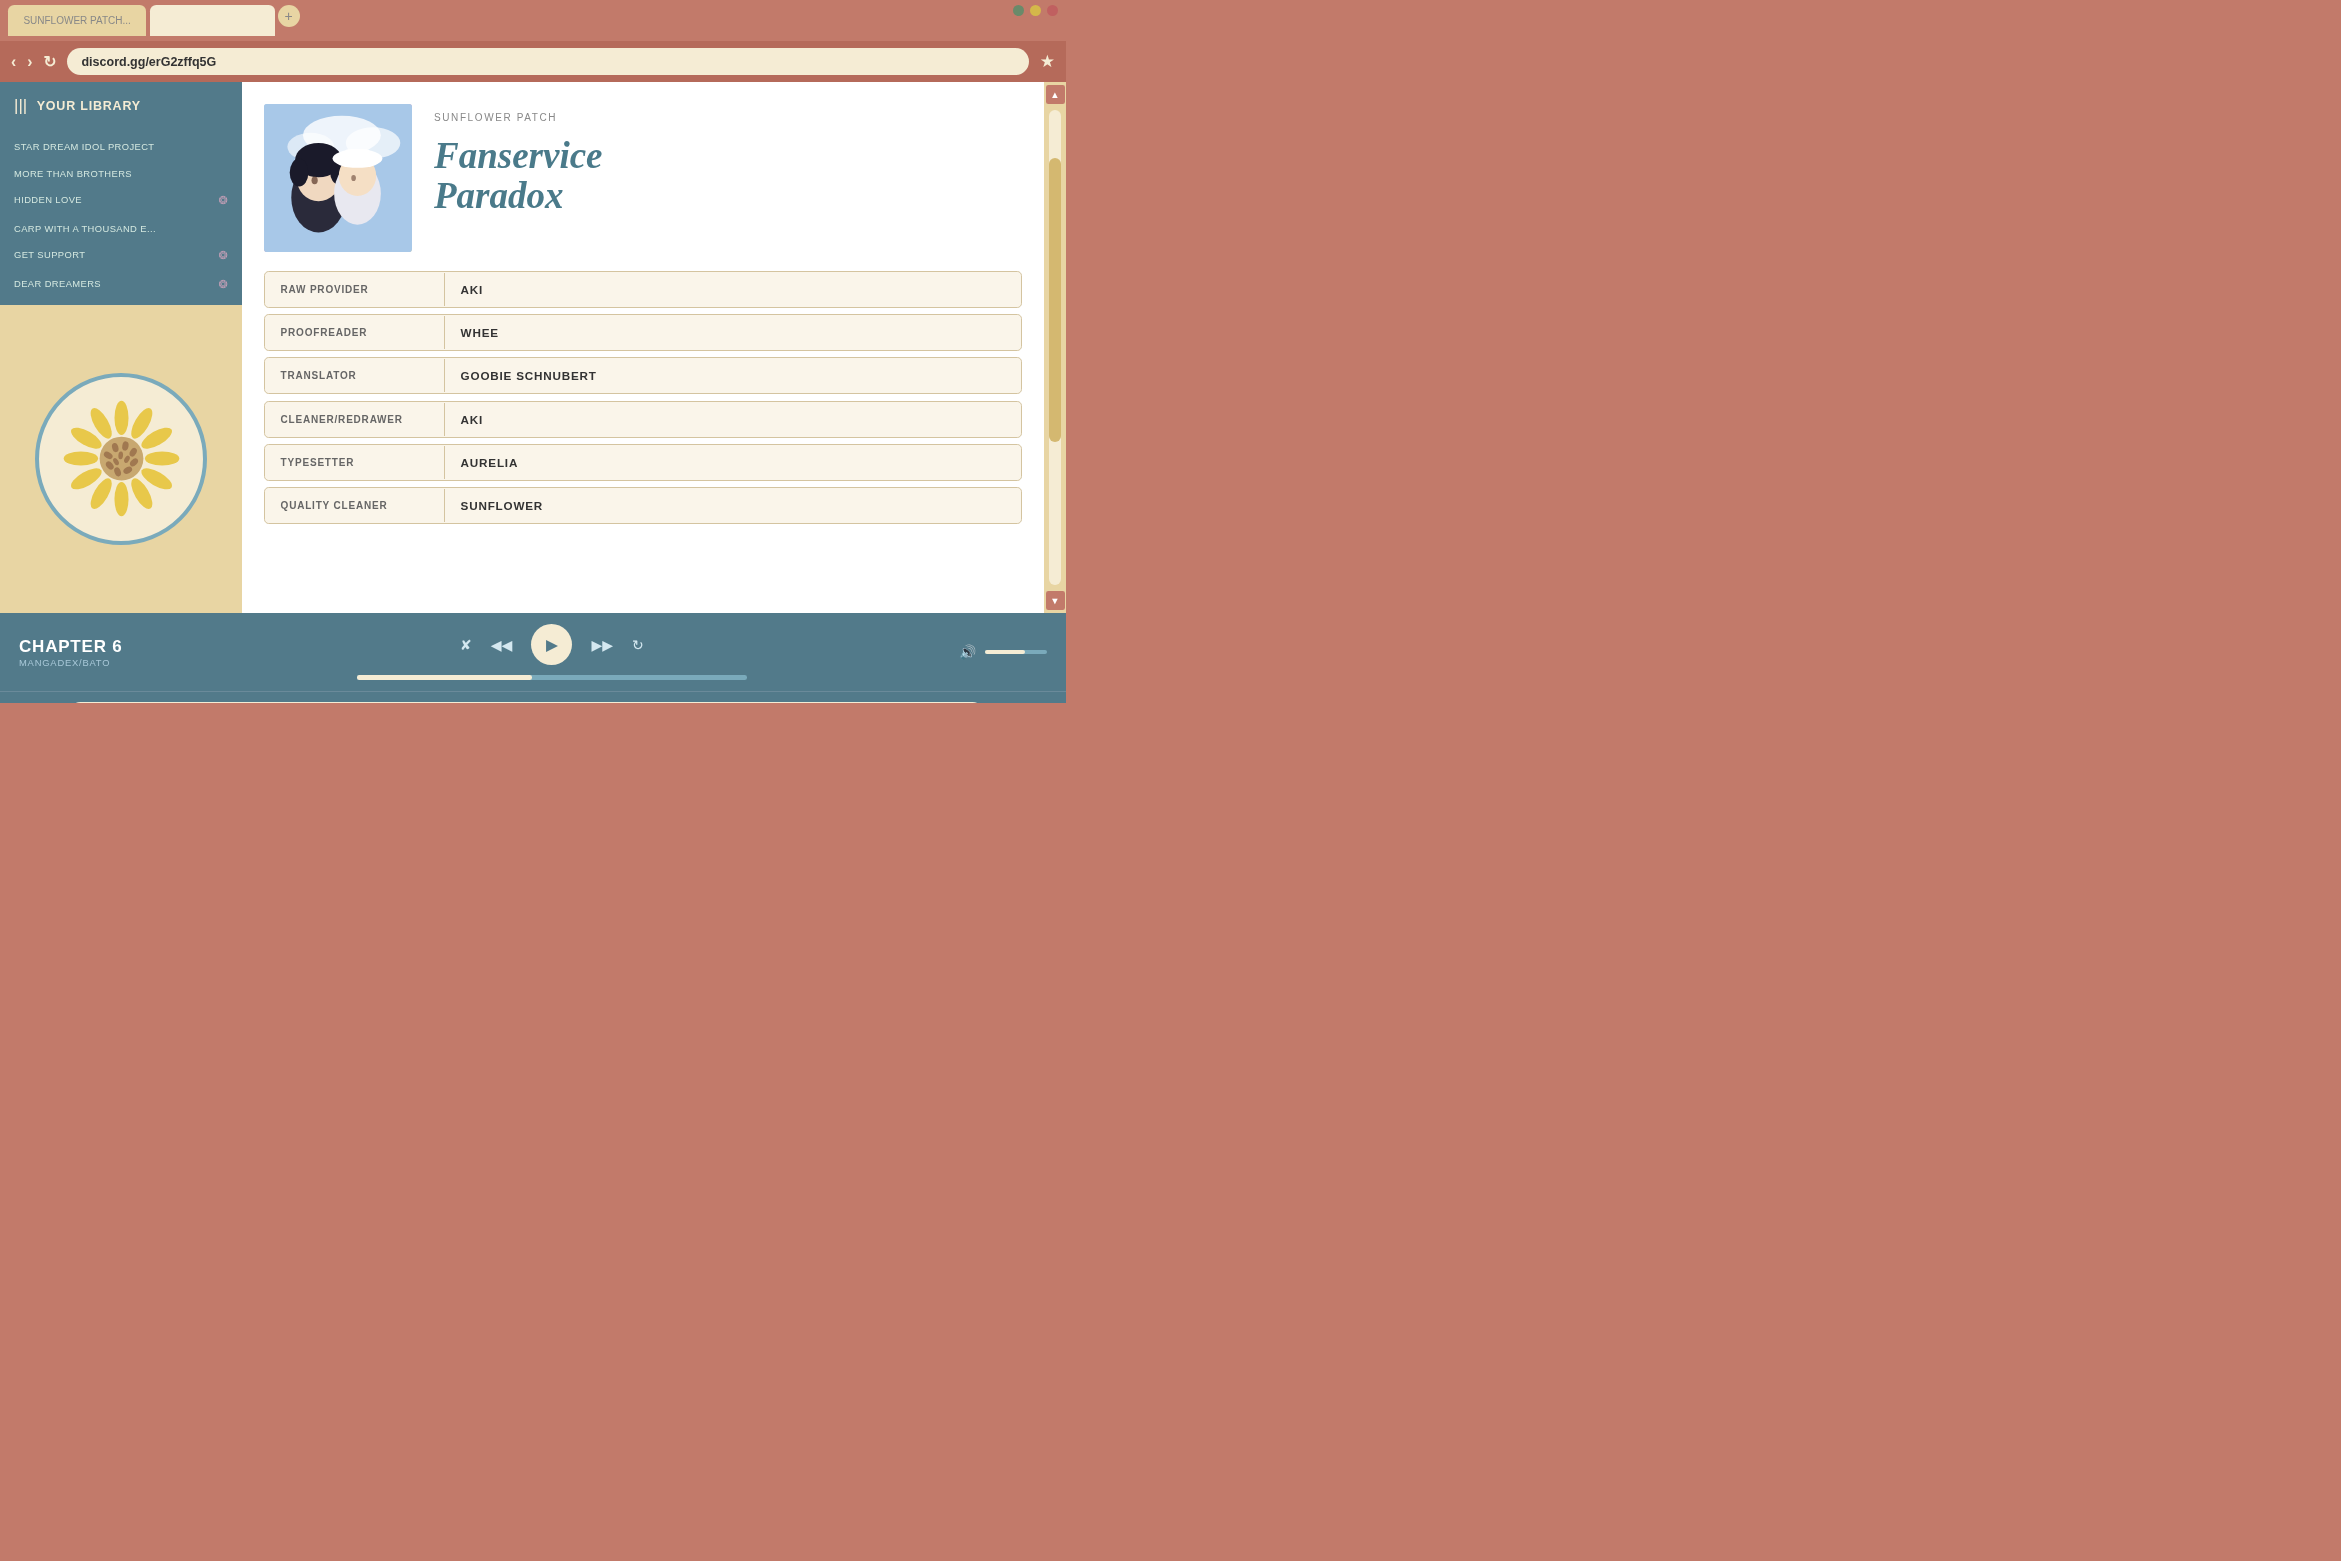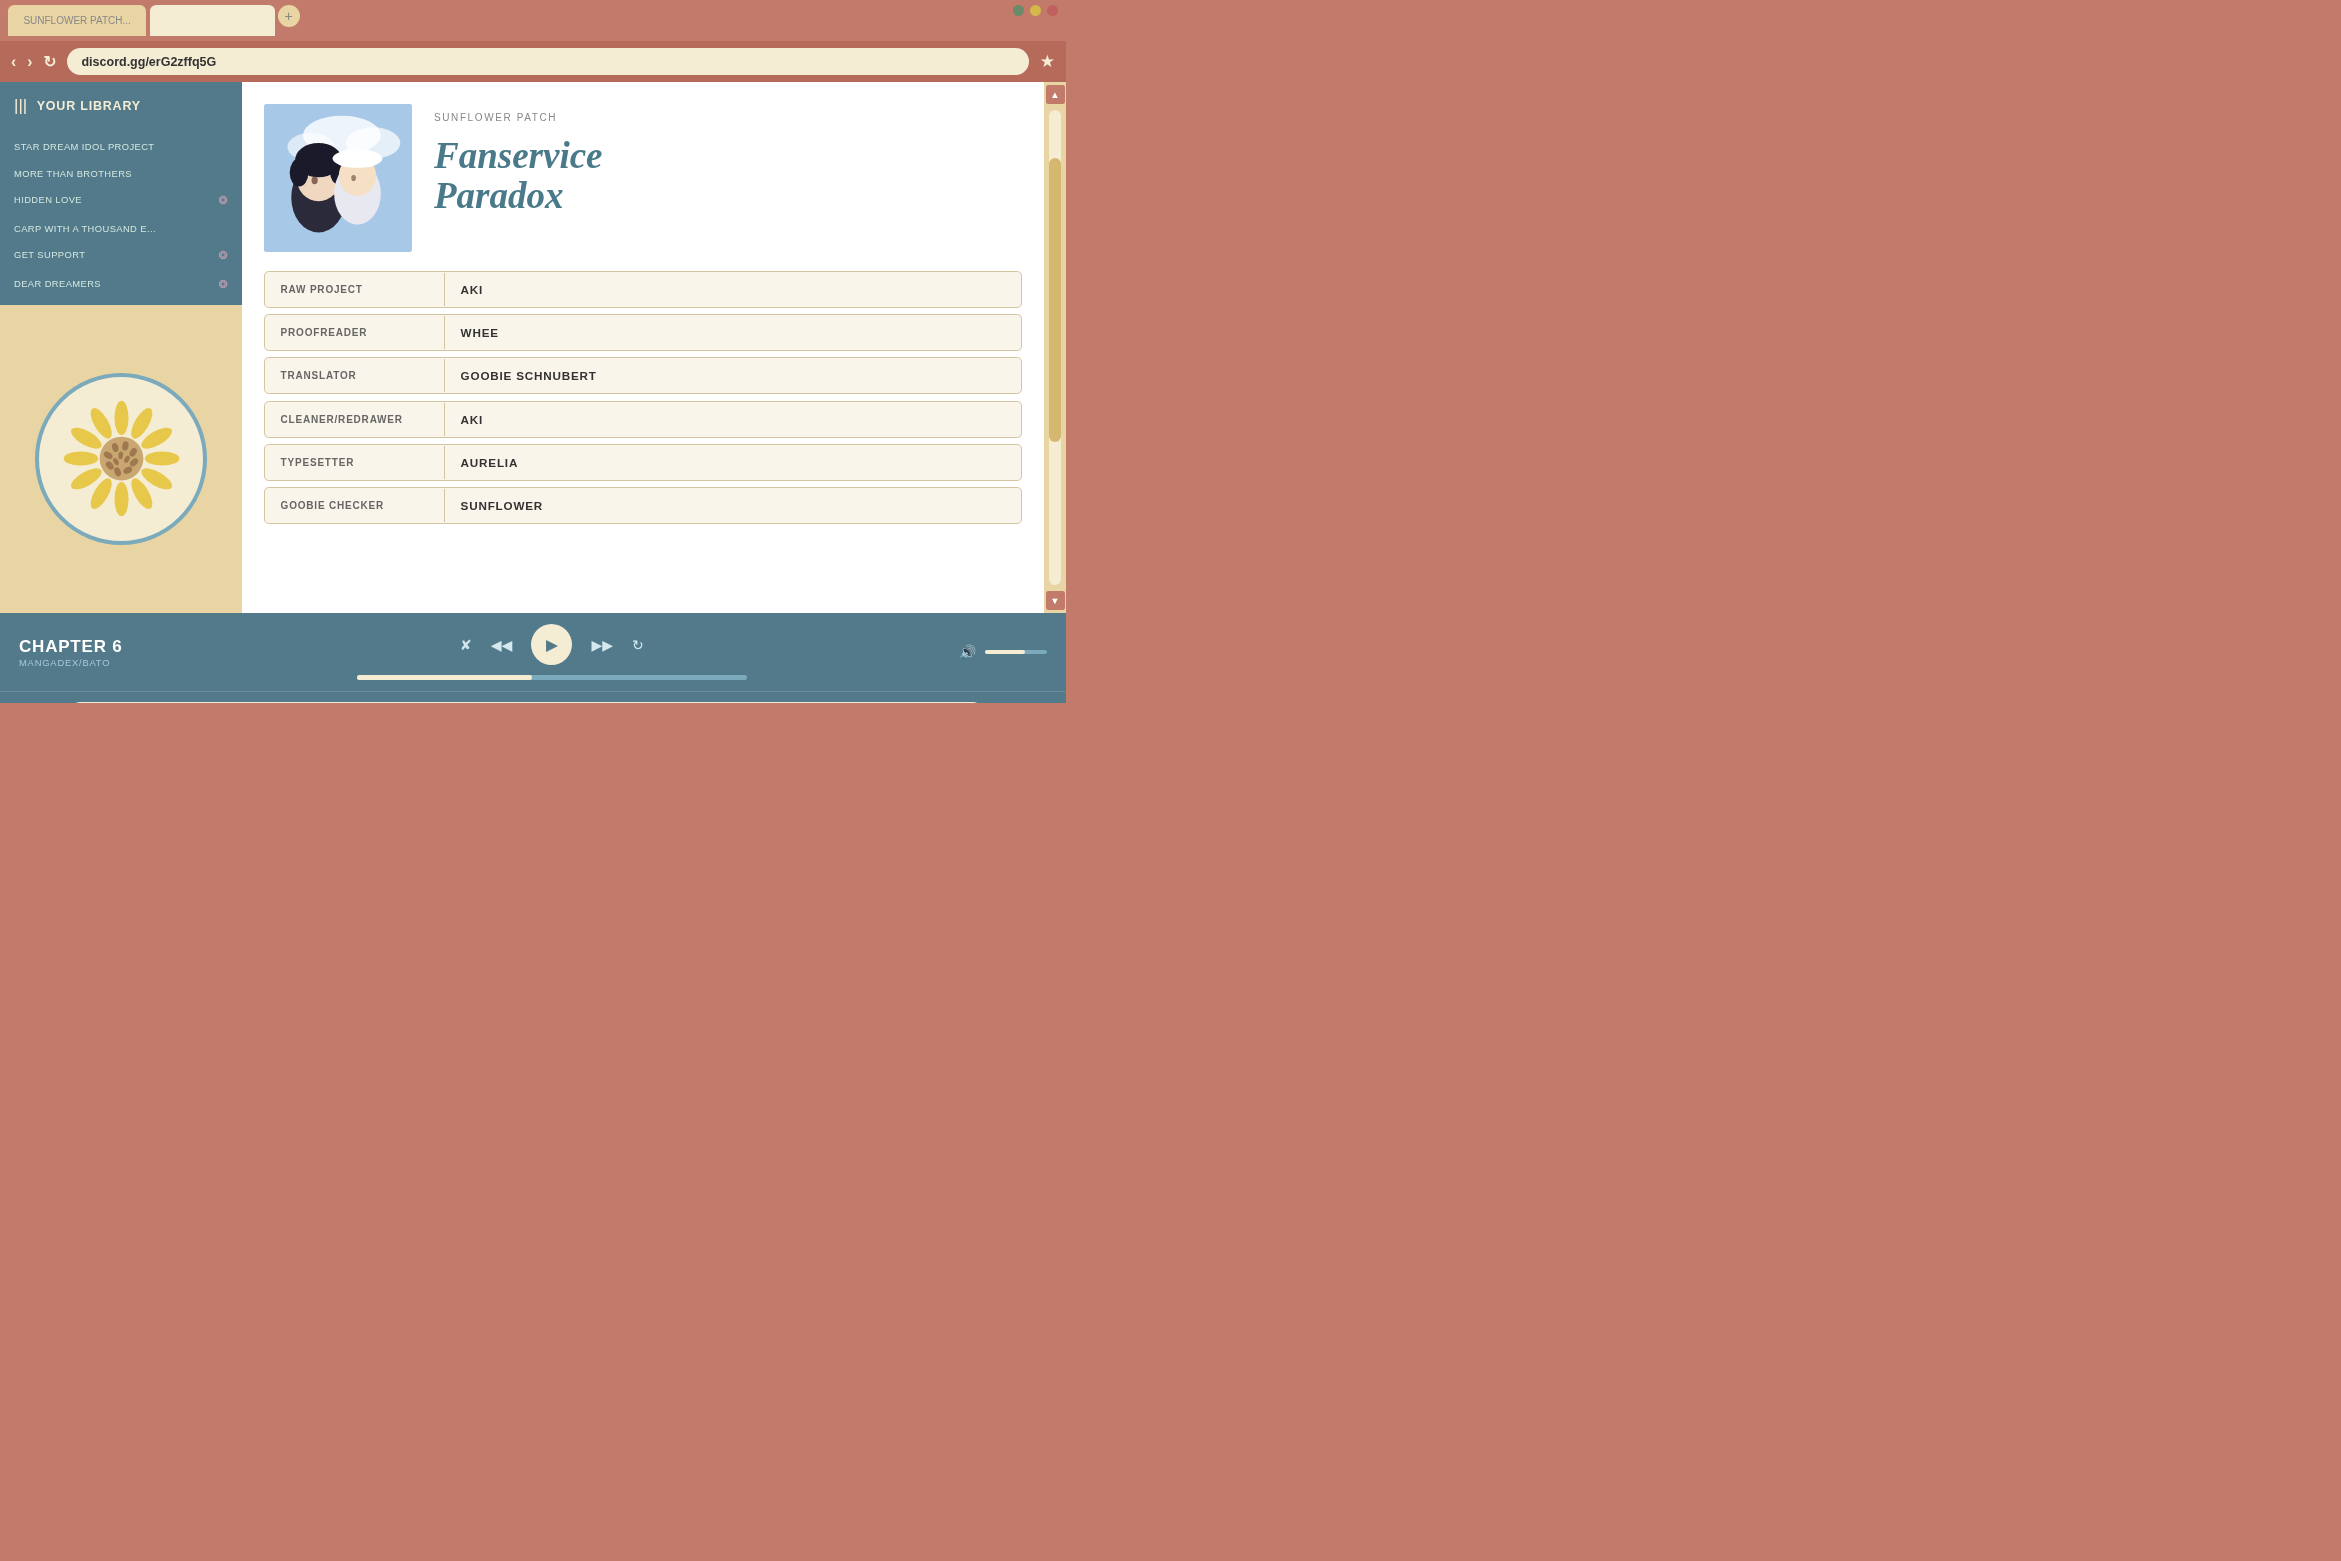--- a/index.html
+++ b/index.html
@@ -569,41 +569,41 @@
         <div class="manga-group">SUNFLOWER PATCH</div>
         <div class="manga-title">
           <span>Fanservice</span><br>
           <span>Paradox</span>
         </div>
       </div>
     </div>
 
     <div class="credits-table">
       <div class="credit-row">
-        <div class="credit-label">RAW PROJECT</div>
+        <div class="credit-label">RAW PROVIDER</div>
         <div class="credit-value">AKI</div>
       </div>
       <div class="credit-row">
         <div class="credit-label">PROOFREADER</div>
         <div class="credit-value">WHEE</div>
       </div>
       <div class="credit-row">
         <div class="credit-label">TRANSLATOR</div>
         <div class="credit-value">GOOBIE SCHNUBERT</div>
       </div>
       <div class="credit-row">
         <div class="credit-label">CLEANER/REDRAWER</div>
         <div class="credit-value">AKI</div>
       </div>
       <div class="credit-row">
         <div class="credit-label">TYPESETTER</div>
         <div class="credit-value">AURELIA</div>
       </div>
       <div class="credit-row">
-        <div class="credit-label">GOOBIE CHECKER</div>
+        <div class="credit-label">QUALITY CLEANER</div>
         <div class="credit-value">SUNFLOWER</div>
       </div>
     </div>
   </div>
 
   <div class="scrollbar-area">
     <div class="scroll-arrow">▲</div>
     <div class="scroll-track">
       <div class="scroll-thumb"></div>
     </div>

